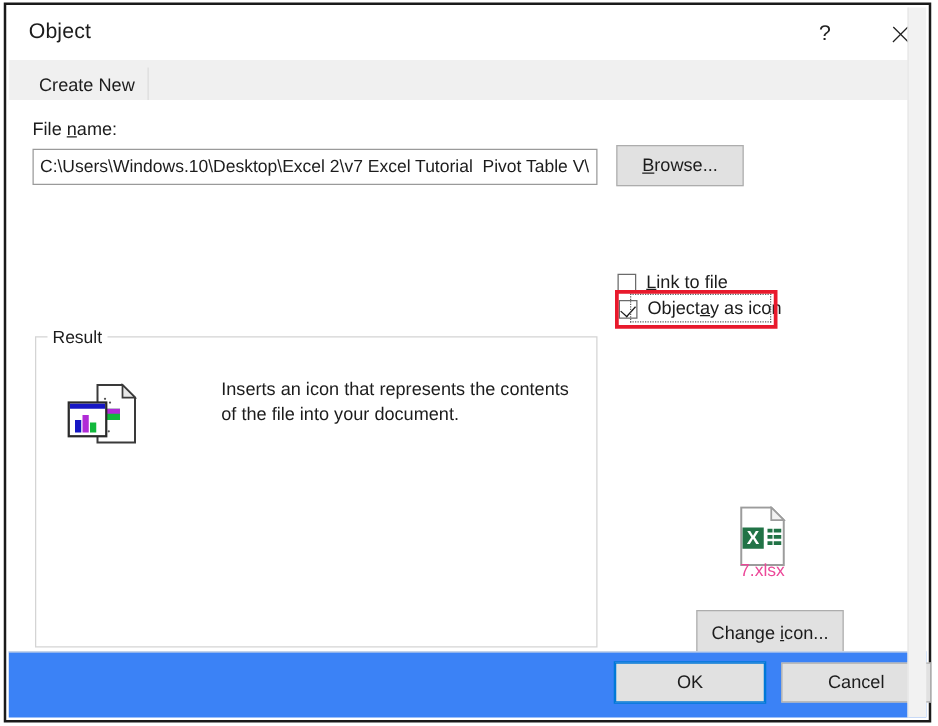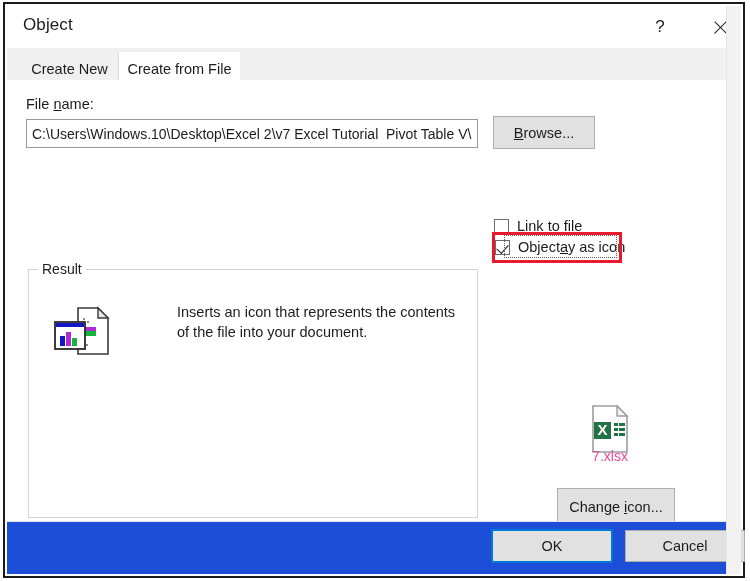--- a/index.html
+++ b/index.html
@@ -145,21 +145,21 @@
   .changeicon-btn{
     position:absolute;left:550px;top:408px;width:118px;height:37px;
     background:#e1e1e1;border:1px solid #adadad;
     font-family:"Liberation Sans","DejaVu Sans",sans-serif;
     font-size:14.5px;color:#1c1c1c;box-sizing:border-box;cursor:default;
   }
 
   
   .footer{
     position:absolute;left:2px;right:2px;bottom:2px;height:52px;
-    background:#1d4ed8;border-top:1px solid #e4e4e4;padding-left:18px;
+    background:#3b82f6;border-top:1px solid #e4e4e4;padding-left:18px;
   }
   .ok-btn{
     position:absolute;left:485px;top:8px;width:120px;height:32px;
     background:#e1e1e1;border:1px solid #0078d7;outline:1px solid #0078d7;
     font-family:"Liberation Sans","DejaVu Sans",sans-serif;
     font-size:14.5px;color:#1c1c1c;box-sizing:border-box;cursor:default;
   }
   .cancel-btn{
     position:absolute;left:618px;top:8px;width:120px;height:32px;
     background:#e1e1e1;border:1px solid #adadad;
@@ -179,23 +179,20 @@
         <span>?</span>
       </div>
       <div class="tb-btn tb-close">
         <span class="x-glyph"></span>
       </div>
     </div>
 
     <div class="tabstrip">
       <div class="tab inactive">
         <span>Create New</span>
-      </div>
-      <div class="tab active">
-        <span>Create from File</span>
       </div>
     </div>
 
     <div class="panel">
 
       <div class="lbl-filename"><span>File </span><span class="u">n</span><span>ame:</span></div>
 
       <input class="filename-input" type="text" value="C:\Users\Windows.10\Desktop\Excel 2\v7 Excel Tutorial  Pivot Table V\رج" style="">
 
       <button class="browse-btn"><span></span><span class="u">B</span><span>rowse...</span></button>

